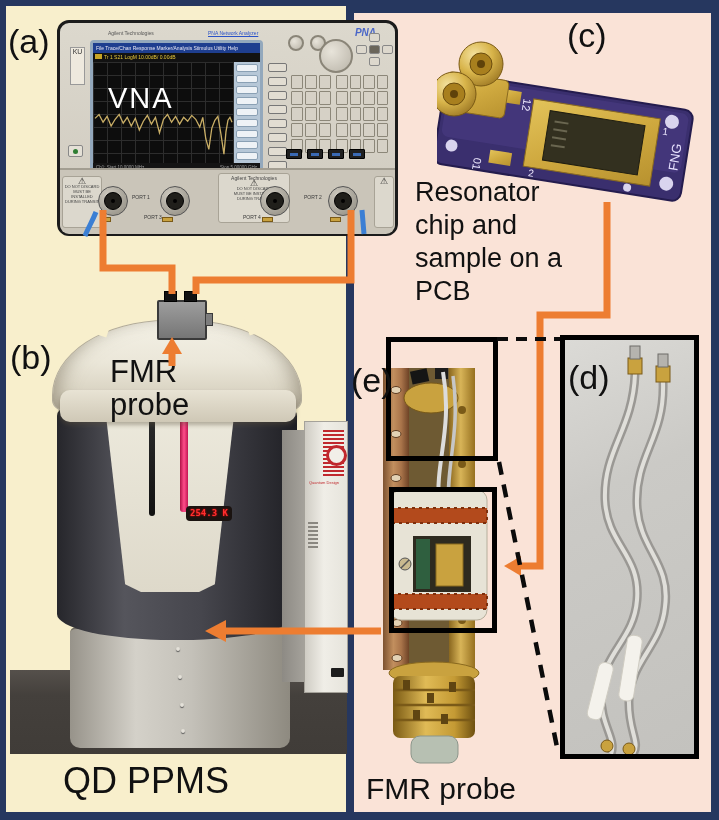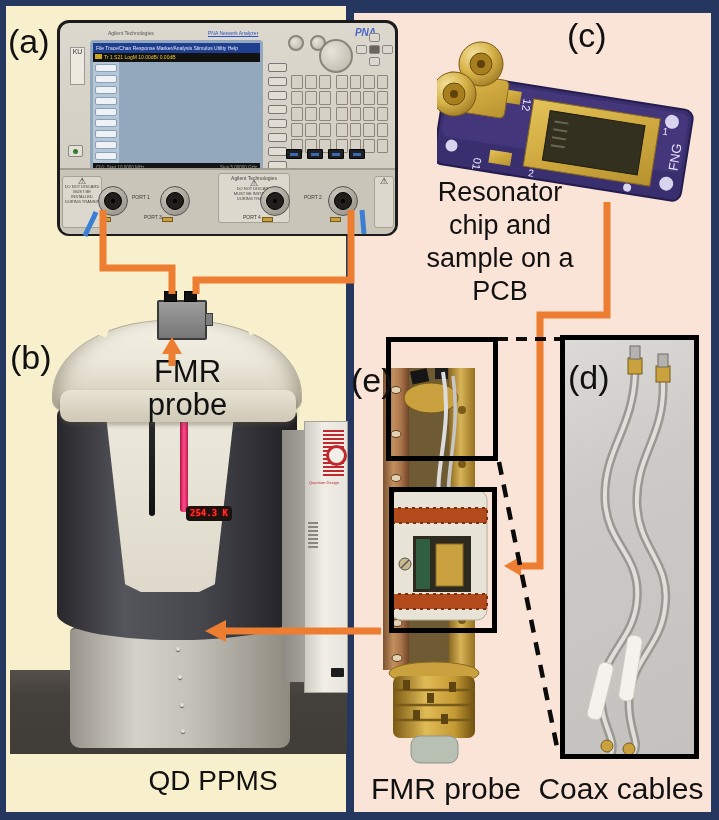--- a/index.html
+++ b/index.html
@@ -8,21 +8,21 @@
     --led-red:#FF3030; --bar-pink:#E62E6B;
   }
   *{margin:0;padding:0;box-sizing:border-box}
   body{font-family:"Liberation Sans",sans-serif;background:#888}
   .abs{position:absolute}
   #fig{position:relative;width:719px;height:820px;background:var(--frame-navy,#26375F);overflow:hidden}
   .panel{position:absolute;border:2px solid var(--frame-navy,#26375F)}
   #panel-left{left:4px;top:4px;width:344px;height:810px;background:var(--bg-left,#F8EFCC)}
   #panel-right{left:352px;top:11px;width:361px;height:803px;background:var(--bg-right,#FAE3D7)}
   .plabel{position:absolute;font-size:34px;color:#111;z-index:9}
-  .caption{position:absolute;font-size:30px;color:#111;text-align:center;z-index:9;white-space:pre-line;line-height:33px}
+  .caption{position:absolute;font-size:30px;color:#111;z-index:9;white-space:pre-line;line-height:33px}
 
   
   #vna{left:57px;top:20px;width:341px;height:216px;background:linear-gradient(#dcd8cd,#cfcabf);border:3px solid #1b1b1b;border-radius:12px;z-index:3}
   #vna .topstrip{position:absolute;left:8px;top:3px;width:322px;height:13px;font-size:5px;color:#555}
   #vna .brand{position:absolute;left:40px;top:4px}
   #vna .weblink{position:absolute;left:140px;top:4px;color:#2a52c8;text-decoration:underline}
   #vna .model{position:absolute;right:14px;top:1px;color:#4a66c8;font-size:10px;font-style:italic;font-weight:bold}
   #vna .badge{position:absolute;left:10px;top:24px;width:15px;height:38px;background:#eee9de;border:1px solid #999;font-size:7px;text-align:center;color:#333}
   #vna .pwr{position:absolute;left:8px;top:122px;width:15px;height:12px;background:#e4e0d6;border:1px solid #888;border-radius:2px}
   #vna .pwr i{display:block;width:5px;height:5px;margin:3px auto;background:#2e7d32;border-radius:50%}
@@ -112,20 +112,26 @@
     </div>
     <div class="badge">KU</div>
     <div class="pwr">
         <i></i>
       </div>
 
     <div id="screen">
       <div id="menubar">File   Trace/Chan   Response   Marker/Analysis   Stimulus   Utility   Help</div>
       <div id="statusline"><span class="chip"></span><span>Tr 1 S21 LogM 10.00dB/ 0.00dB</span></div>
       <div id="screenbody">
+        <div id="plot">
+          <svg viewBox="0 0 140 104" preserveAspectRatio="none">
+            <polyline fill="none" stroke="#c9ae66" stroke-width="1.3" points="2,58 6,54 10,62 14,56 18,66 22,59 26,54 30,63 34,57 38,66 42,58 46,70 50,61 54,55 58,64 62,57 66,73 70,59 74,54 78,62 82,56 86,64 90,57 94,61 98,55 102,59 106,67 109,57 112,79 115,90 118,68 121,60 124,56 127,74 130,95 132,72 134,60 136,57 138,62"></polyline>
+          </svg>
+          <div id="vna-text">VNA</div>
+        </div>
         <div id="softcol">
           <i></i>
             <i></i>
             <i></i>
             <i></i>
             <i></i>
             <i></i>
             <i></i>
             <i></i>
             <i></i>
@@ -438,20 +444,19 @@
     <path class="dline" d="M499 462 L558 752" stroke-width="4.5" stroke-dasharray="13 10"></path>
   </svg>
 
   <div class="plabel" style="left:8px;top:22px">(a)</div>
   <div class="plabel" style="left:10px;top:338px">(b)</div>
   <div class="plabel" style="left:567px;top:16px">(c)</div>
   <div class="plabel" style="left:568px;top:358px;z-index:9">(d)</div>
   <div class="plabel" style="left:351px;top:361px">(e)</div>
 
   <div class="caption" style="left:110px;top:355px;width:155px;font-size:31px">FMR probe</div>
-  <div class="caption" style="left:63px;top:764px;width:300px;font-size:28px">QD PPMS</div>
+  <div class="caption" style="left:63px;top:764px;width:300px;font-size:36px">QD PPMS</div>
   <div class="caption" style="left:415px;top:176px;width:170px;font-size:27px">Resonator
 chip and
 sample on a
 PCB</div>
   <div class="caption" style="left:366px;top:772px;width:160px">FMR probe</div>
-  <div class="caption" style="left:536px;top:772px;width:170px">Coax cables</div>
 </div>
 
 </body></html>

